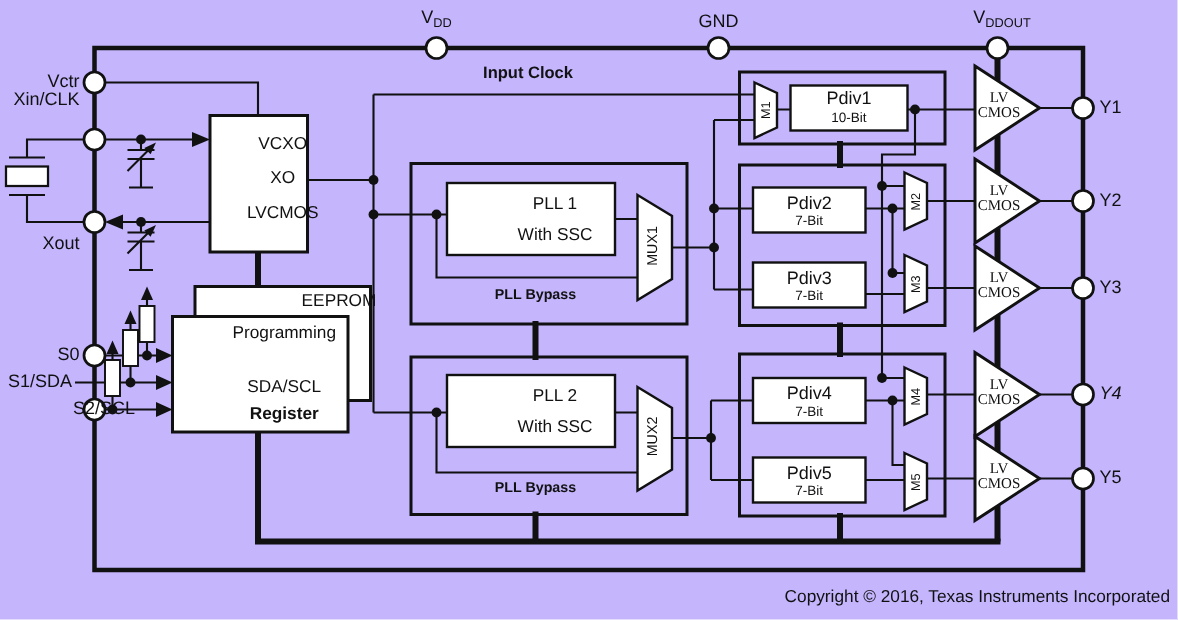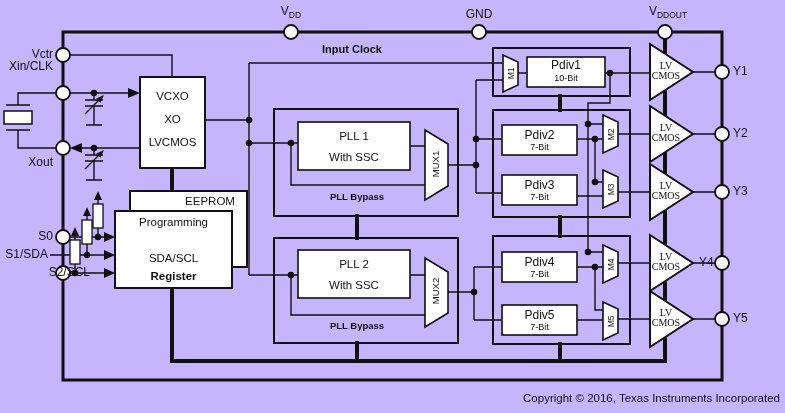--- a/index.html
+++ b/index.html
@@ -9,21 +9,21 @@
   }
   #stage svg{position:absolute;left:0;top:0;}
   .lbl{position:absolute;line-height:1.05;font-size:11.5px;color:#111;white-space:nowrap;}
   .ctr{text-align:center;}
   .rt{text-align:right;}
   .bold{font-weight:bold;}
   .pinname{font-size:12px;}
   .sub{font-size:8.5px;vertical-align:-3px;letter-spacing:0;}
   .small{font-size:9px;}
   .tiny{font-size:10px;font-family:Liberation Serif, serif;}
-  .blocktxt{font-size:11.5px;}
+  .blocktxt{font-size:11.5px;padding-left:16px;}
   .pdivname{font-size:12px;}
   .rot{transform:rotate(-90deg);transform-origin:center center;}
   .muxlbl{font-size:9.5px;}
   .mlbl{font-size:8.5px;}
   .copyright{font-size:11.5px;color:#111;}
 </style>
 </head>
 <body>
 
 <div id="stage">
@@ -166,21 +166,21 @@
 <div class="lbl pinname rt" style="left:8px;top:48px;width:45px;"><span>Vctr</span></div>
 <div class="lbl pinname rt" style="left:0px;top:60px;width:53px;"><span>Xin/CLK</span></div>
 <div class="lbl pinname rt" style="left:8px;top:156px;width:45px;"><span>Xout</span></div>
 <div class="lbl pinname rt" style="left:8px;top:230px;width:45px;"><span>S0</span></div>
 <div class="lbl pinname rt" style="left:0px;top:248px;width:48px;"><span>S1/SDA</span></div>
 <div class="lbl pinname rt" style="left:0px;top:266px;width:53px;padding-left:37px;"><span>S2/SCL</span></div>
 
 <div class="lbl pinname" style="left:733px;top:65px;"><span>Y1</span></div>
 <div class="lbl pinname" style="left:733px;top:127px;"><span>Y2</span></div>
 <div class="lbl pinname" style="left:733px;top:185px;"><span>Y3</span></div>
-<div class="lbl pinname" style="left:699px;top:256px;"><span>Y4</span></div>
+<div class="lbl pinname" style="left:733px;top:256px;font-style:italic;"><span>Y4</span></div>
 <div class="lbl pinname" style="left:733px;top:312px;"><span>Y5</span></div>
 
 <div class="lbl bold ctr" style="left:292px;top:44px;width:120px;font-size:11px;"><span>Input Clock</span></div>
 
 <div class="lbl blocktxt ctr" style="left:140px;top:90px;width:65px;"><span>VCXO</span></div>
 <div class="lbl blocktxt ctr" style="left:140px;top:113px;width:65px;"><span>XO</span></div>
 <div class="lbl blocktxt ctr" style="left:140px;top:136px;width:65px;"><span>LVCMOS</span></div>
 
 <div class="lbl blocktxt ctr" style="left:176px;top:195px;width:68px;"><span>EEPROM</span></div>
 <div class="lbl blocktxt ctr" style="left:115px;top:216px;width:117px;"><span>Programming</span></div>

